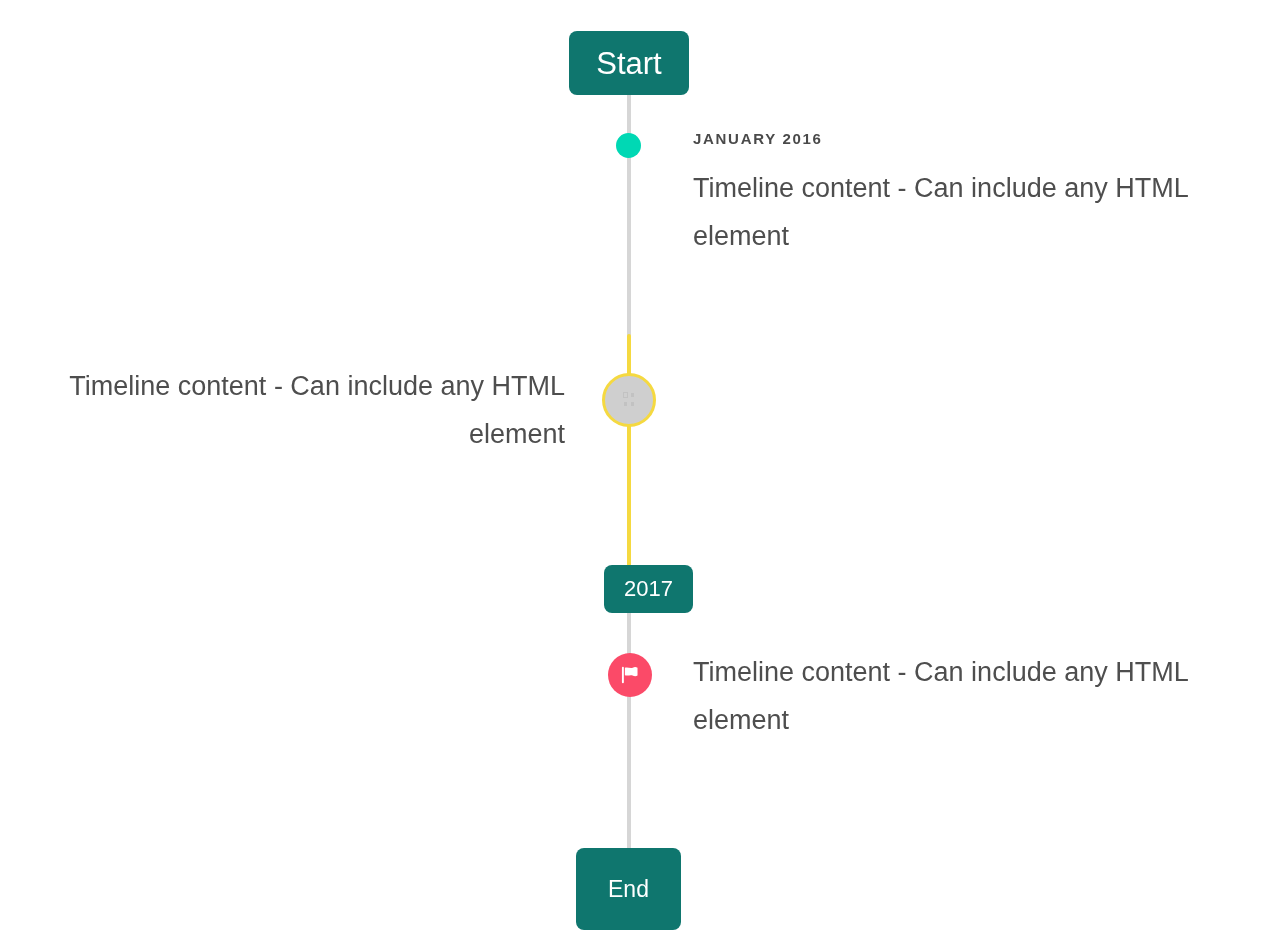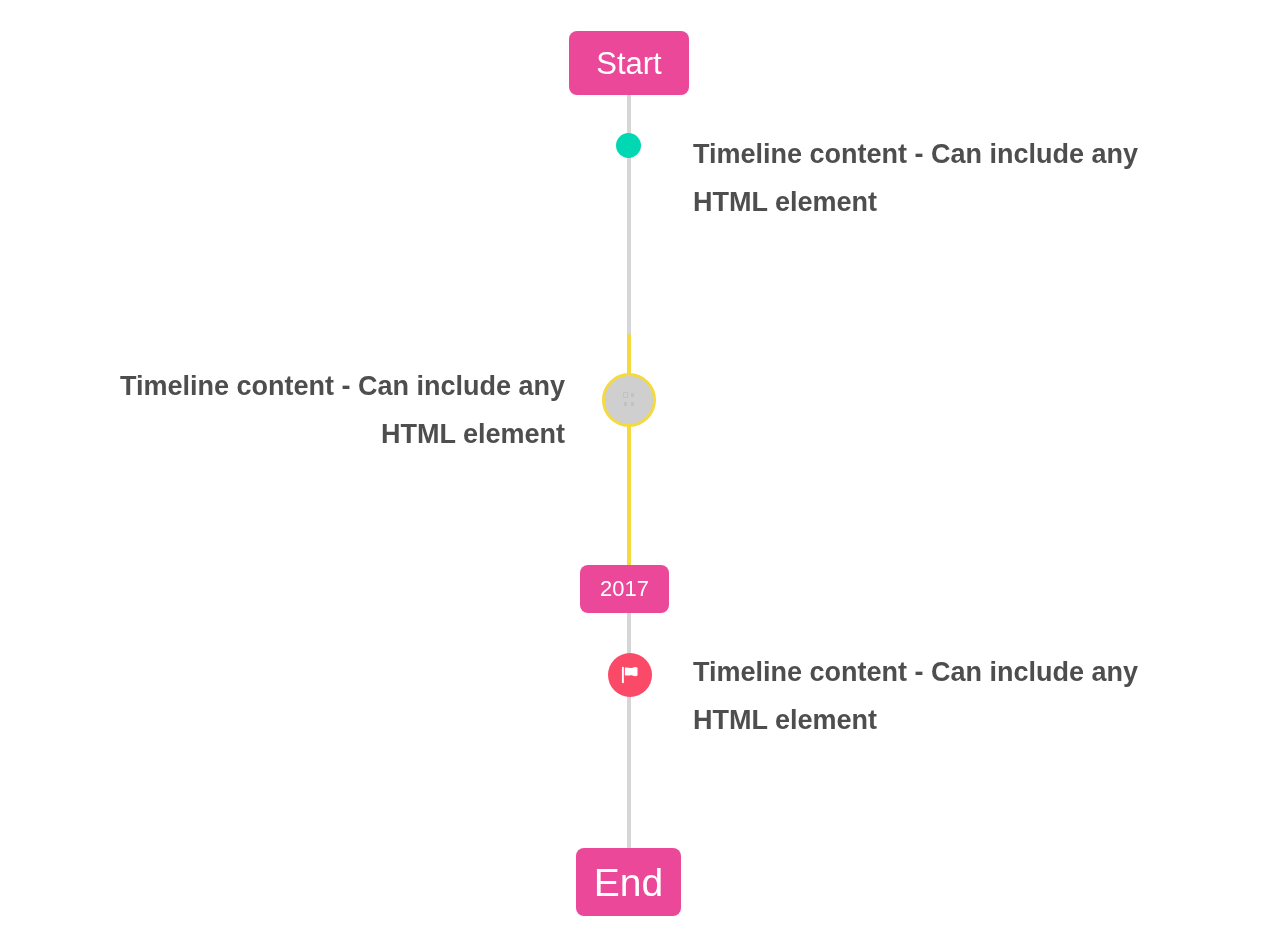--- a/index.html
+++ b/index.html
@@ -27,46 +27,46 @@
     width: 4px;
     border-radius: 2px;
   }
   .rail-gray-top    { top: 90px;  height: 248px; background: #d6d6d6; }
   .rail-yellow      { top: 334px; height: 238px; background: #f5d940; }
   .rail-gray-bottom { top: 608px; height: 248px; background: #d6d6d6; }
 
   
   .badge {
     position: absolute;
-    background: #ec4899;
+    background: #0f766e;
     color: #ffffff;
     border-radius: 8px;
     display: flex;
     align-items: center;
     justify-content: center;
     font-weight: 400;
     line-height: 1;
     box-sizing: border-box;
     z-index: 5;
     user-select: none;
   }
   .badge-start {
     left: 569px; top: 31px;
     width: 120px; height: 64px;
     font-size: 31px;
   }
   .badge-year {
-    left: 580px; top: 565px;
+    left: 604px; top: 565px;
     width: 89px; height: 48px;
     font-size: 22px;
   }
   .badge-end {
     left: 576px; top: 848px;
-    width: 105px; height: 68px;
-    font-size: 39px;
+    width: 105px; height: 82px;
+    font-size: 23px;
   }
 
   
   .marker {
     position: absolute;
     border-radius: 50%;
     z-index: 6;
     box-sizing: border-box;
     display: flex;
     align-items: center;
@@ -124,39 +124,40 @@
     font-size: 15px;
     font-weight: bold;
     letter-spacing: 1.7px;
     color: #4a4a4a;
     margin: 0 0 16px 0;
     line-height: 1.2;
     text-transform: uppercase;
   }
   .entry-body {
     font-size: 27px;
-    font-weight: 700;
+    font-weight: 400;
     color: #4e4e4e;
     margin: 0;
     line-height: 1.78;
   }
 </style>
 </head>
 <body>
 
 <div class="timeline">
 
   <div class="rail rail-gray-top"></div>
   <div class="rail rail-yellow"></div>
   <div class="rail rail-gray-bottom"></div>
 
   <div class="badge badge-start">Start</div>
 
   <div class="marker marker-dot"></div>
   <div class="entry entry-right entry-jan">
+    <p class="entry-date">JANUARY 2016</p>
     <p class="entry-body">Timeline content - Can include any HTML element</p>
   </div>
 
   <div class="marker marker-pending">
     <span class="glyph-tofu"></span>
   </div>
   <div class="entry entry-left entry-feb">
     <p class="entry-body">Timeline content - Can include any HTML element</p>
   </div>
 

